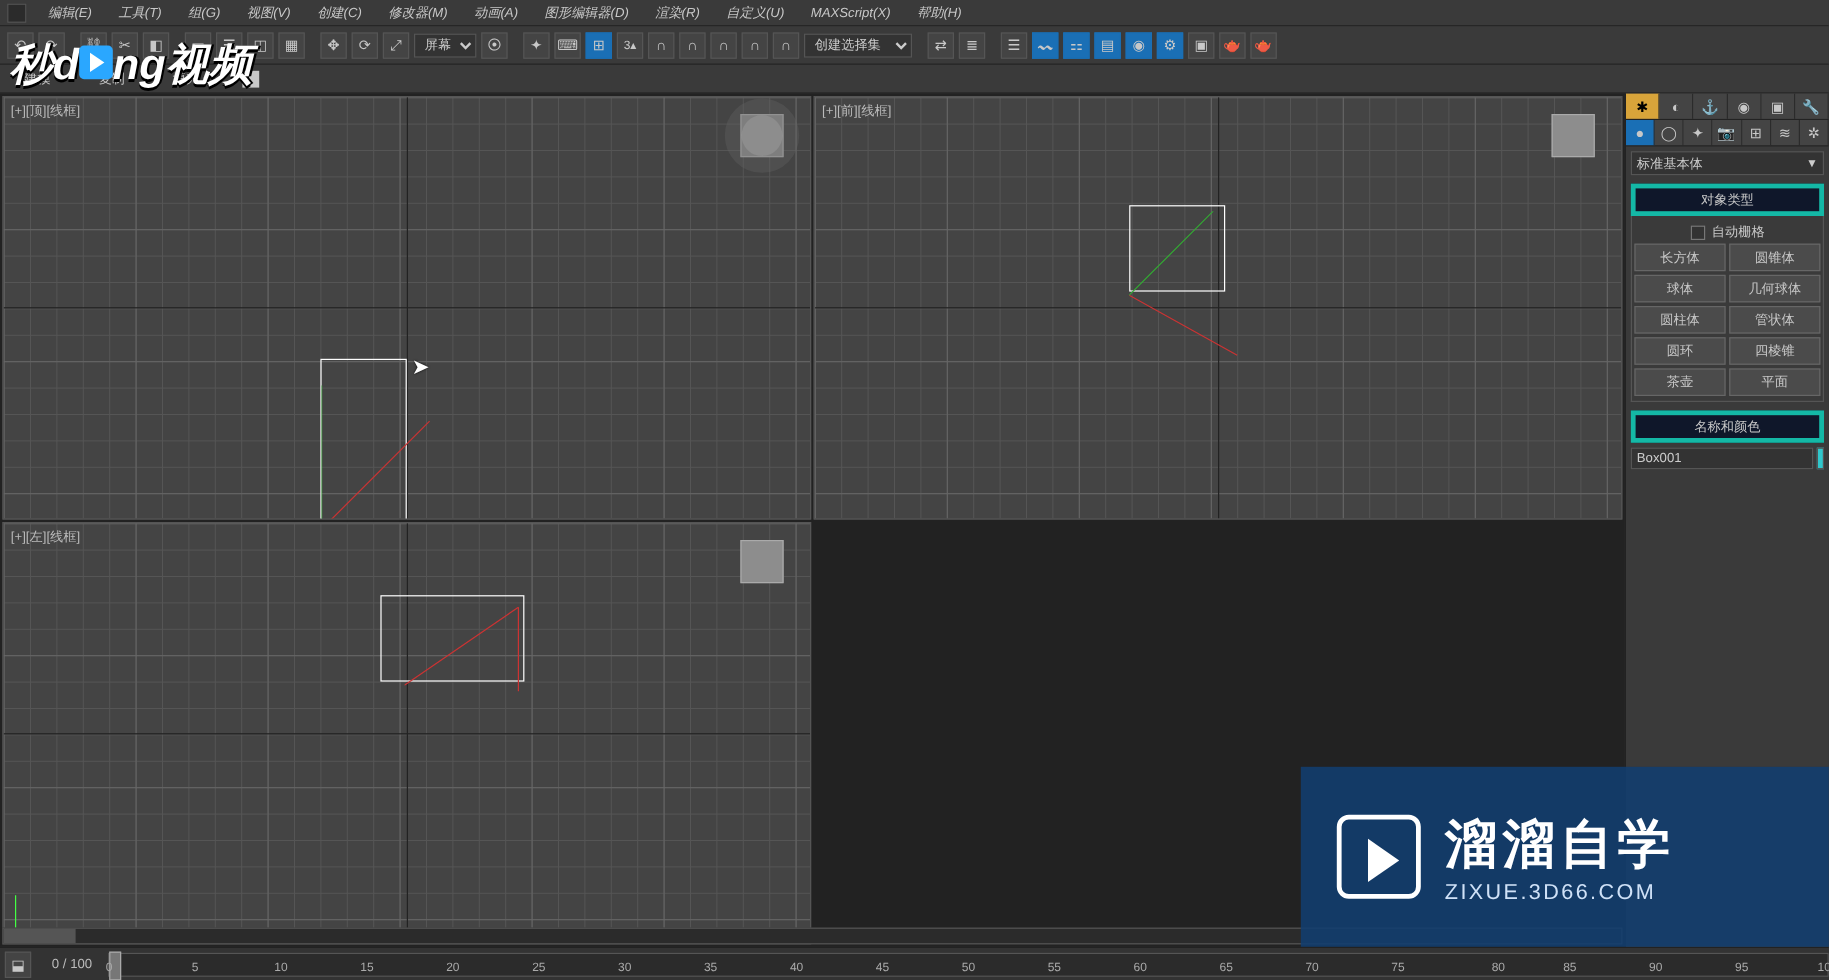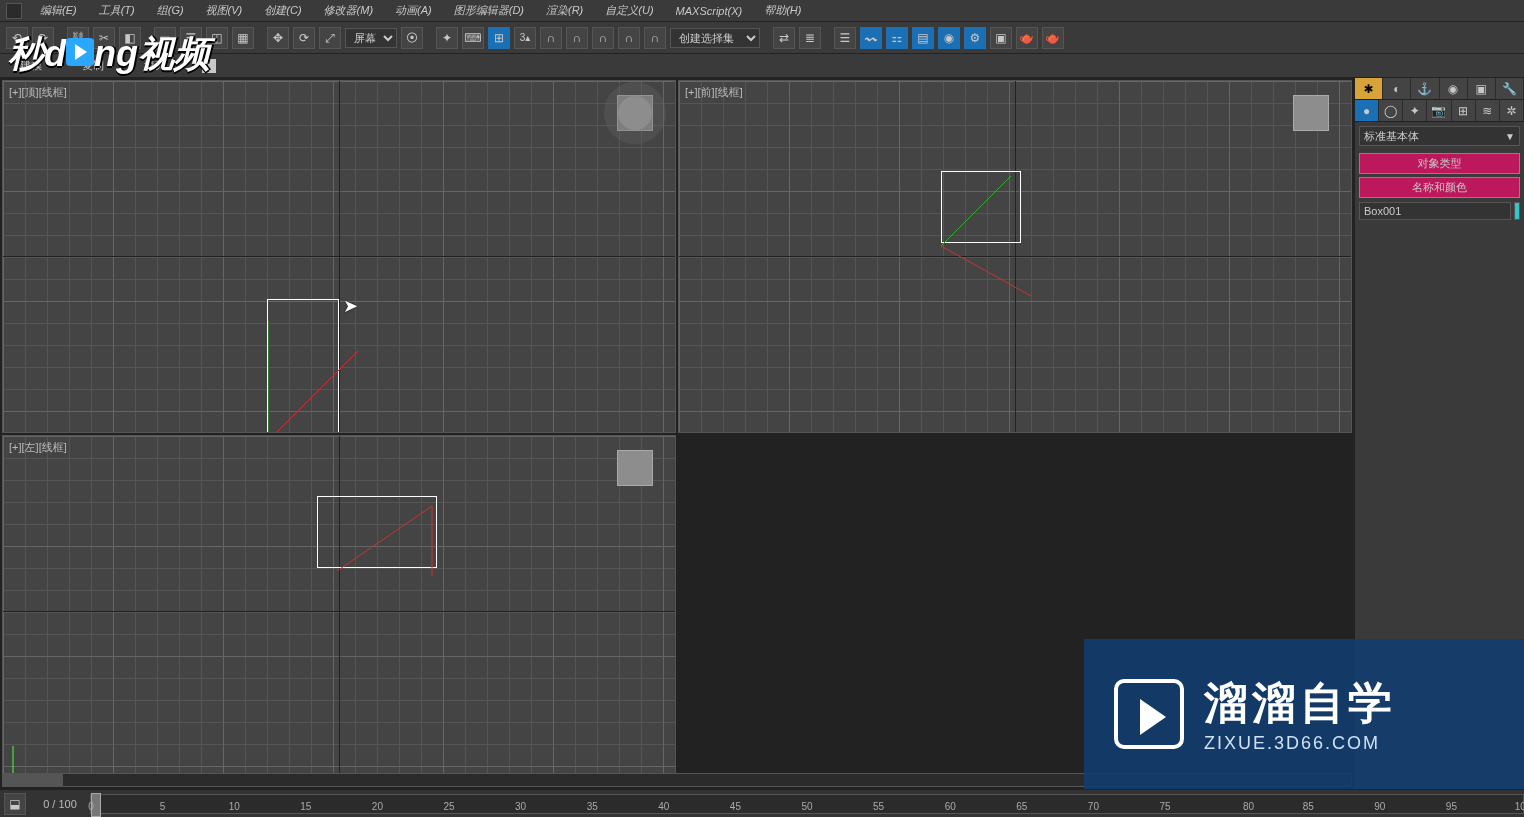--- a/index.html
+++ b/index.html
@@ -62,21 +62,21 @@
 .cursor-arrow { position: absolute; font-size: 18px; color: #fff; pointer-events: none; text-shadow: 0 0 2px #000; }
 
 
 .cmd-panel { width: 170px; background: #3a3a3a; border-left: 1px solid #222; display: flex; flex-direction: column; }
 .cmd-tabs, .cmd-subtabs { display: flex; height: 22px; border-bottom: 1px solid #222; }
 .cmd-tabs .t, .cmd-subtabs .t { flex: 1; display: flex; align-items: center; justify-content: center; background: #444; border-right: 1px solid #2b2b2b; font-size: 12px; }
 .cmd-tabs .t.active { background: #d8a43a; color:#000; }
 .cmd-subtabs .t.active { background: #1a6fb5; }
 .cmd-select { margin: 4px; height: 20px; background: #333; border: 1px solid #555; color: #ccc; padding: 0 4px; display:flex; align-items:center; justify-content:space-between;}
 .cmd-select .caret{font-size:10px;}
-.rollup-head { background: #be185d; border: 1px solid #14b8a6; margin: 3px 4px 0; padding: 2px; text-align: center; font-size: 11px; }
+.rollup-head { background: #0f172a; border: 4px solid #14b8a6; margin: 3px 4px 0; padding: 2px; text-align: center; font-size: 11px; }
 .rollup-body { margin: 0 4px 4px; border: 1px solid #555; border-top: none; padding: 4px 2px; }
 .chk-row { display:flex; align-items:center; justify-content:center; gap:6px; padding:2px 0;}
 .chk-row .chk{ width:12px; height:12px; border:1px solid #777; background:#333;}
 .obj-grid { display: grid; grid-template-columns: 1fr 1fr; gap: 3px; }
 .obj-btn { background: #4b4b4b; border: 1px solid #666; text-align: center; padding: 3px 0; font-size: 11px; }
 .name-row { display:flex; gap:3px; margin:4px;}
 .name-row input{ flex:1; background:#333; border:1px solid #555; color:#ccc; padding:1px 4px; font-size:11px;}
 .name-row .swatch{ width:20px; height:18px; background:#30c7cc; border:1px solid #555;}
 
 
@@ -238,20 +238,38 @@
       <div class="t">📷</div>
       <div class="t">⊞</div>
       <div class="t">≋</div>
       <div class="t">✲</div>
     </div>
     <div class="cmd-select">
       <span>标准基本体</span>
         <span class="caret">▼</span>
     </div>
     <div class="rollup-head">对象类型</div>
+    <div class="rollup-body">
+      <div class="chk-row">
+        <div class="chk"></div>
+        <span>自动栅格</span>
+      </div>
+      <div class="obj-grid">
+        <div class="obj-btn">长方体</div>
+        <div class="obj-btn">圆锥体</div>
+        <div class="obj-btn">球体</div>
+        <div class="obj-btn">几何球体</div>
+        <div class="obj-btn">圆柱体</div>
+        <div class="obj-btn">管状体</div>
+        <div class="obj-btn">圆环</div>
+        <div class="obj-btn">四棱锥</div>
+        <div class="obj-btn">茶壶</div>
+        <div class="obj-btn">平面</div>
+      </div>
+    </div>
     <div class="rollup-head">名称和颜色</div>
     <div class="name-row">
       <input value="Box001" style="">
       <div class="swatch"></div>
     </div>
   </div>
 </div>
 
 <div class="hscroll">
     <div class="thumb"></div>

